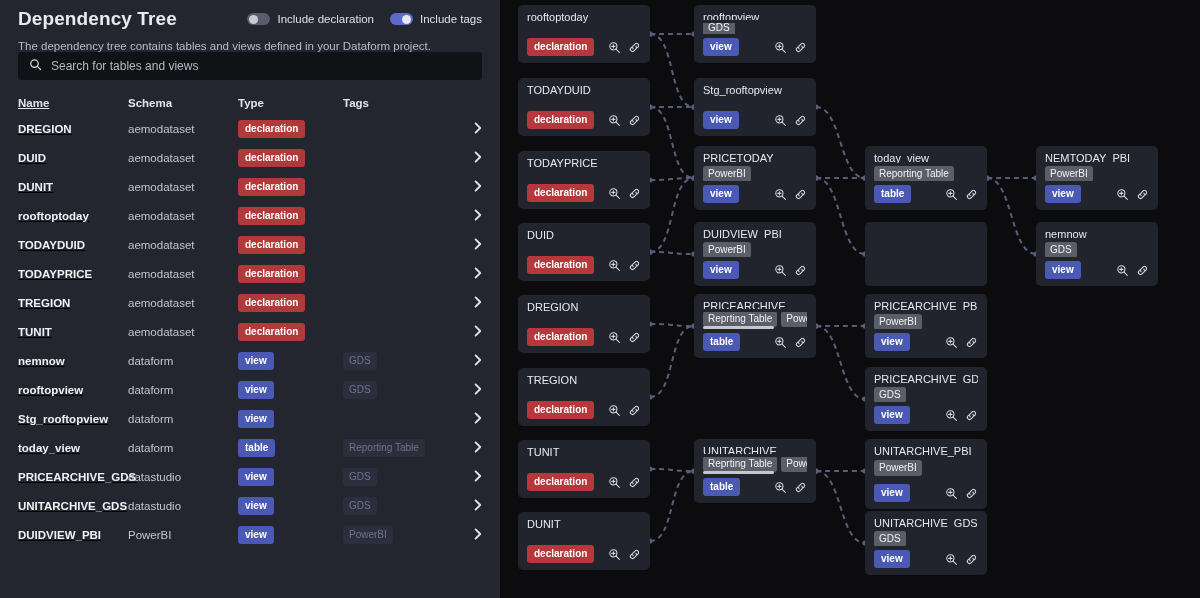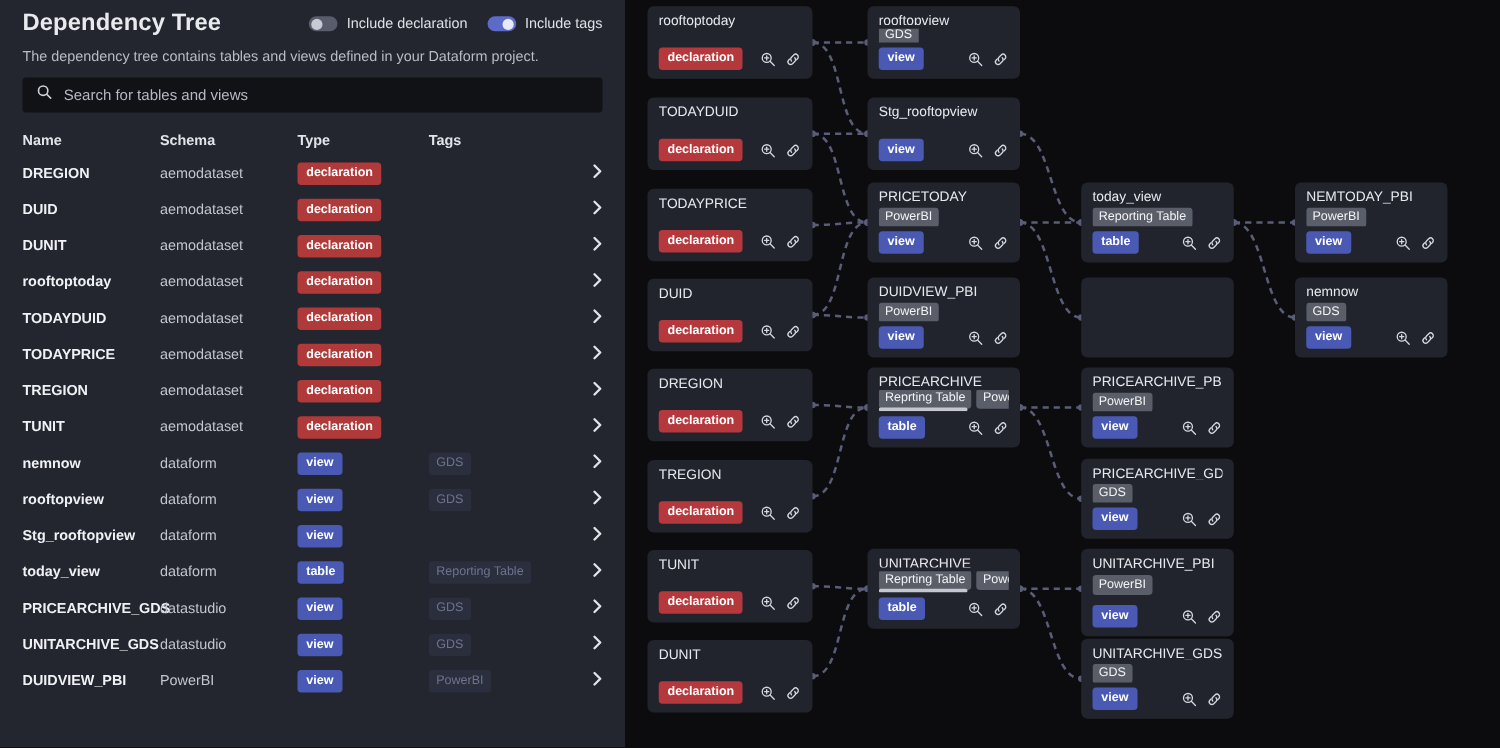--- a/index.html
+++ b/index.html
@@ -43,21 +43,21 @@
   .switch::after {
     content: ""; position: absolute; top: 1.5px; left: 1.5px;
     width: 9px; height: 9px; border-radius: 50%;
     background: #c9cbd4;
   }
   .switch.on::after { left: 12.5px; background: #e7e9f3; }
   .switch-label { font-size: 11.5px; color: #dfe0e6; white-space: nowrap; }
 
   .subtitle {
     font-size: 11.5px; color: #b9bbc5;
-    margin-top: 8px; margin-bottom: 10px;
+    margin-top: 8px; 
   }
 
   .search-box {
     display: flex; align-items: center; gap: 9px;
     height: 28px; background: #111216;
     border-radius: 3px; padding: 0 11px;
   }
   .search-box svg { flex: 0 0 auto; }
   .search-input {
     flex: 1 1 auto; background: transparent; border: none; outline: none;
@@ -66,21 +66,21 @@
   }
   .search-input::placeholder { color: #b6b8c2; }
 
   
   .tbl { width: 100%; margin-top: 12px; }
   .tbl-head {
     display: flex; align-items: center;
     font-size: 11.5px; font-weight: bold; color: #e3e4ea;
     height: 22px;
   }
-  .c-name   { width: 110px; flex: 0 0 110px; }
+  .c-name   { width: 110px; flex: 0 0 110px; text-decoration: underline; }
   .c-schema { width: 110px; flex: 0 0 110px; }
   .c-type   { width: 105px; flex: 0 0 105px; }
   .c-tags   { flex: 1 1 auto; }
   .c-chev   { width: 22px; flex: 0 0 22px; text-align: right; }
 
   .tbl-row {
     display: flex; align-items: center;
     height: 29px;
     font-size: 11.5px;
   }

